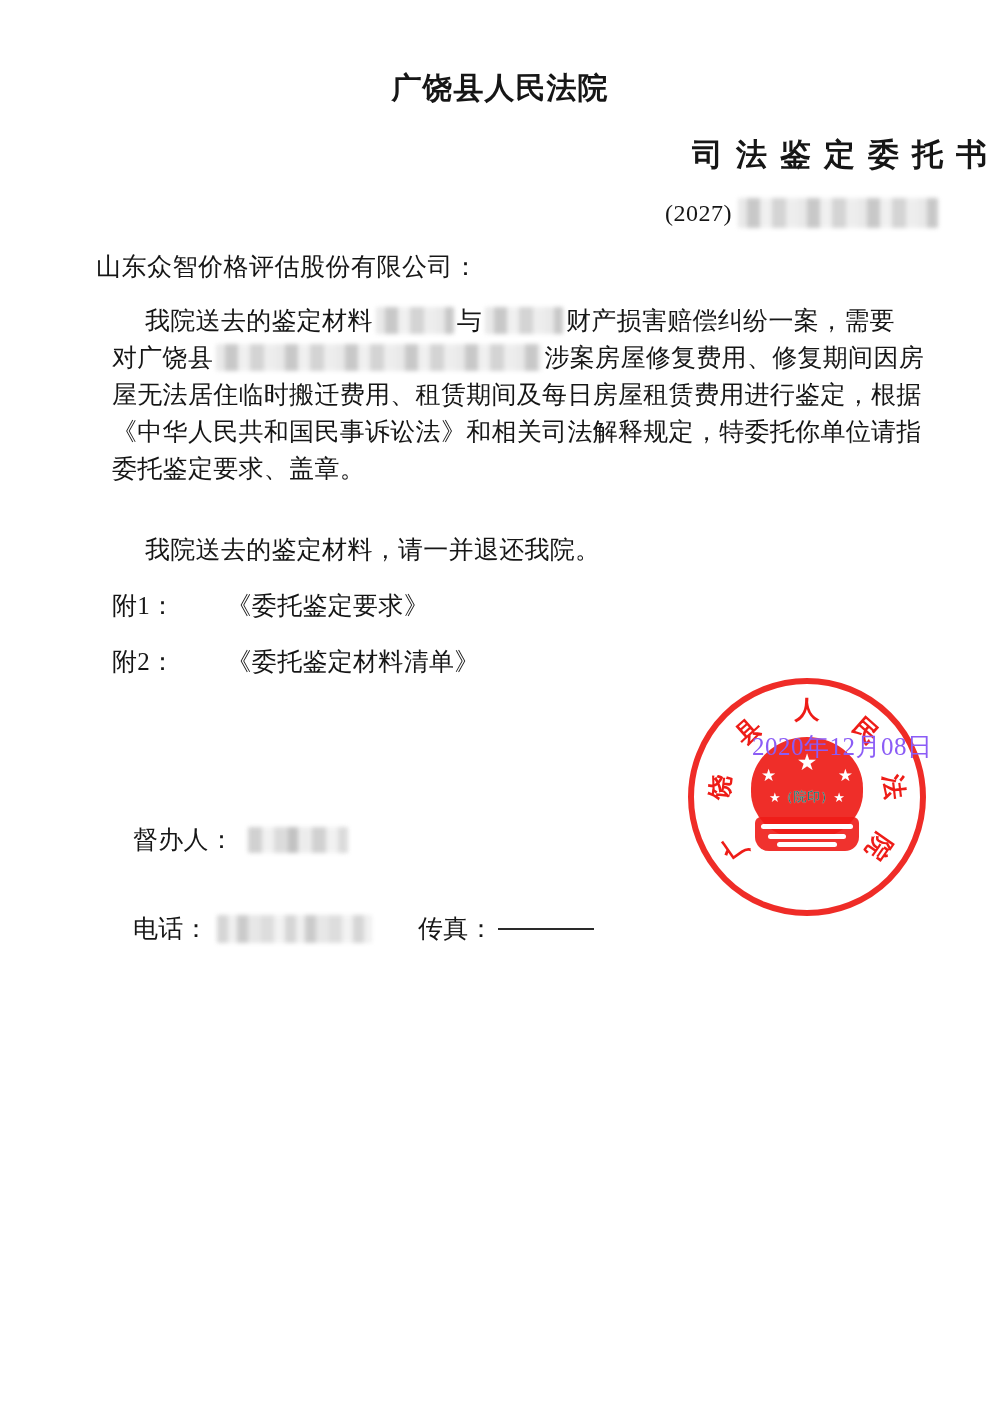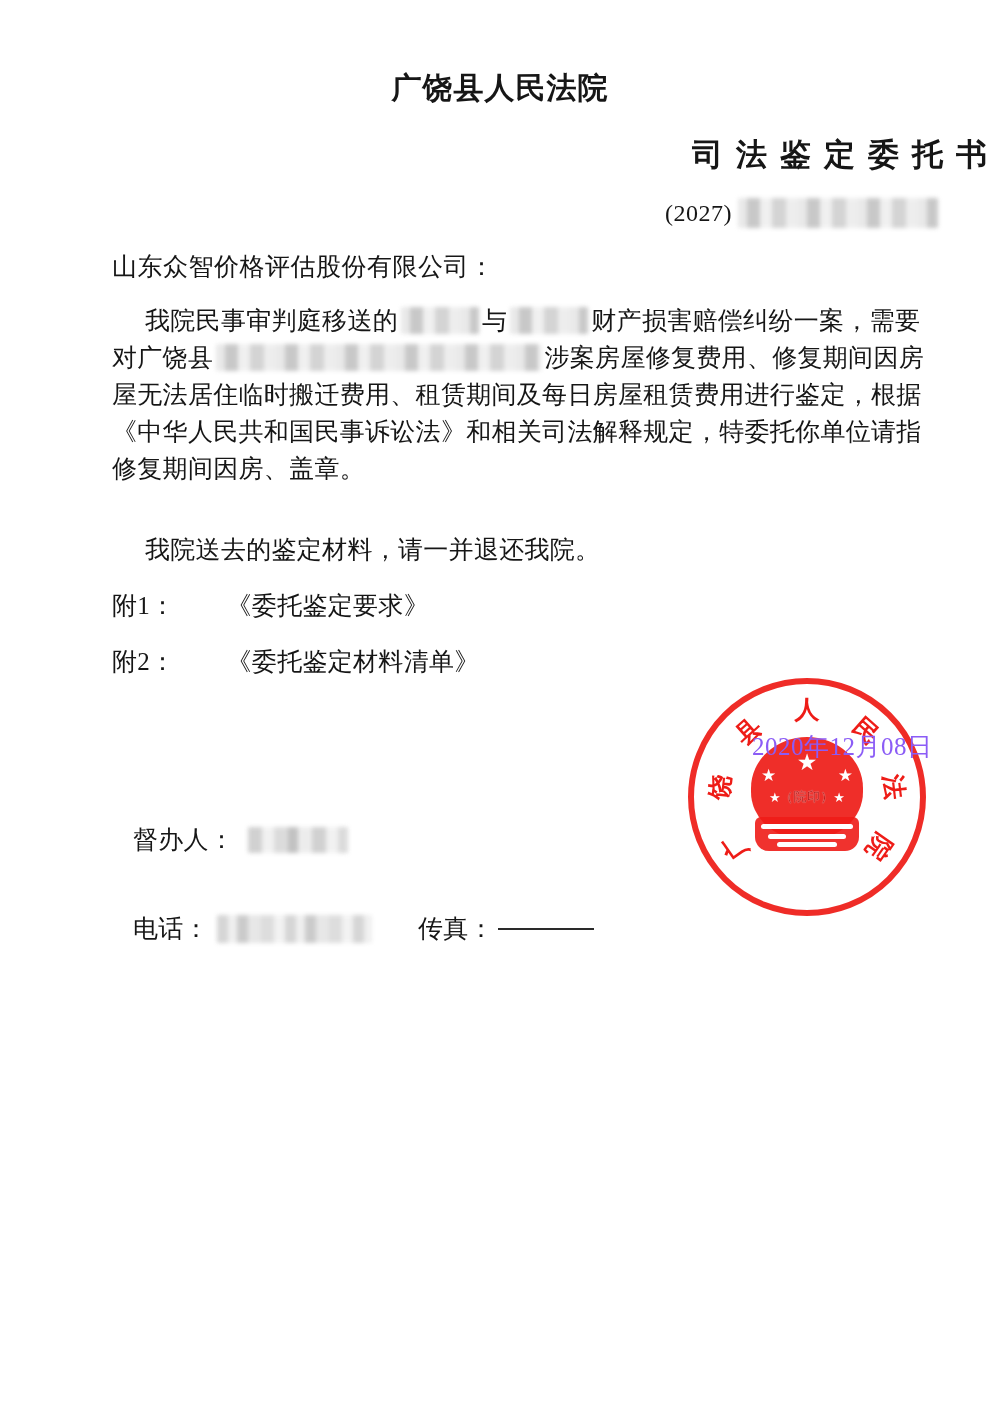--- a/index.html
+++ b/index.html
@@ -91,21 +91,21 @@
         #dadada 26px, #dadada 40px,
         #bfbfbf 40px, #bfbfbf 50px,
         #ececec 50px, #ececec 64px),
       #dedede;
   }
 
   
   .recipient {
     position: absolute;
     top: 250px;
-    left: 112px;
+    left: 96px;
     font-size: 25px;
     letter-spacing: 0.5px;
   }
   .body-block {
     position: absolute;
     top: 302px;
     left: 112px;
     width: 812px;
     font-size: 25px;
     line-height: 37px;
@@ -195,21 +195,21 @@
     color: #ffffff;
     font-size: 17px;
     line-height: 1;
   }
   .star.big { font-size: 23px; }
   .seal-center-text {
     position: absolute;
     left: 50%;
     top: 50%;
     transform: translate(-50%, -50%);
-    color: #b91c1c;
+    color: #0f766e;
     font-size: 13px;
     white-space: nowrap;
     letter-spacing: 0.5px;
     z-index: 4;
     text-shadow: 0 0 1px #ffffff;
   }
 
   
   .date-line {
     position: absolute;
@@ -257,39 +257,39 @@
 
   <div class="case-no">
     <span class="year">(2027)</span>
     <span class="redact b2" style="width:200px;height:30px;margin-left:6px;"></span>
   </div>
 
   <div class="recipient">山东众智价格评估股份有限公司：</div>
 
   <div class="body-block" id="body-block">
       <div class="line indent">
-        <span>我院民事审判庭移送的</span>
+        <span>我院送去的鉴定材料</span>
         <span class="redact b2" style="width: 78px; height: 27px; margin: 0px 3px;"></span>
         <span>与</span>
         <span class="redact b2" style="width: 78px; height: 27px; margin: 0px 3px;"></span>
         <span>财产损害赔偿纠纷一案，需要</span>
       </div>
       <div class="line">
         <span>对广饶县</span>
         <span class="redact b2" style="width: 334px; height: 27px; margin: 0px 3px;"></span>
         <span>涉案房屋修复费用、修复期间因房</span>
       </div>
       <div class="line">
         <span>屋无法居住临时搬迁费用、租赁期间及每日房屋租赁费用进行鉴定，根据</span>
       </div>
       <div class="line">
         <span>《中华人民共和国民事诉讼法》和相关司法解释规定，特委托你单位请指</span>
       </div>
       <div class="line">
-        <span>修复期间因房、盖章。</span>
+        <span>委托鉴定要求、盖章。</span>
       </div>
     </div>
 
   <div class="para-single p-return">我院送去的鉴定材料，请一并退还我院。</div>
 
   <div class="para-single att1">
     <span class="att-label">附1：</span>
     <span class="att-gap"></span>
     <span>《委托鉴定要求》</span>
   </div>

